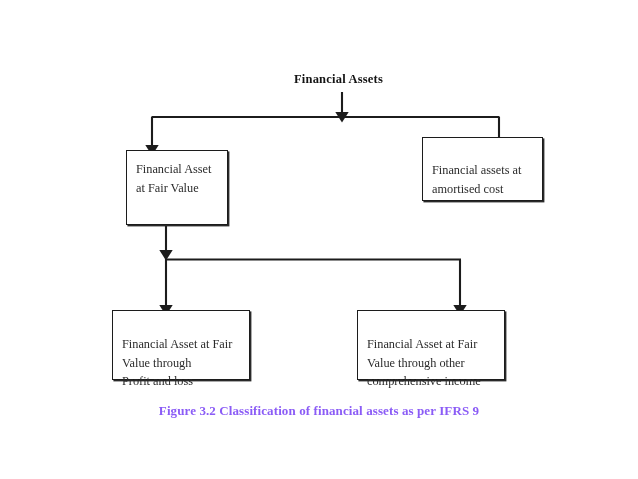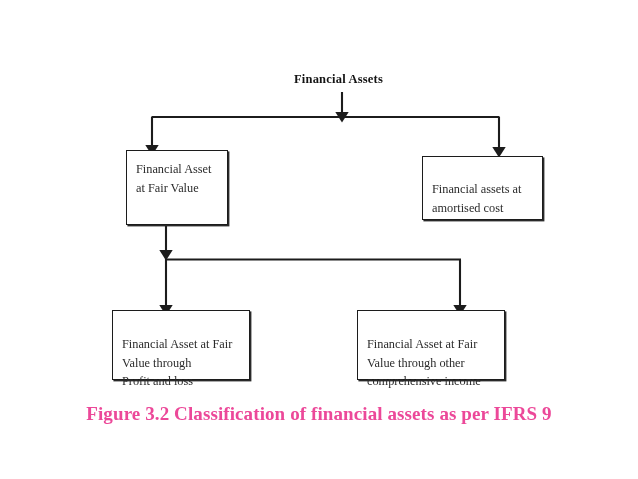--- a/index.html
+++ b/index.html
@@ -49,23 +49,23 @@
   }
   .box-top .box-text { top: 9px; }
   .box-right .box-text { top: 23px; }
   .box-bottom .box-text { top: 24px; }
   .caption {
     position: absolute;
     left: 0;
     width: 638px;
     text-align: center;
     font-weight: bold;
-    font-size: 19px;
+    font-size: 13px;
     letter-spacing: 0.1px;
-    color: #ec4899;
+    color: #8b5cf6;
   }
 </style>
 </head>
 <body>
 
 <div id="page">
 
   <svg id="connectors" viewBox="0 0 638 479">
     <defs>
       <marker id="arrow" markerWidth="9" markerHeight="9" refX="1.2" refY="3.4" orient="auto" markerUnits="strokeWidth">
@@ -89,21 +89,21 @@
     <line x1="460" y1="259.5" x2="460" y2="307.5" stroke="#1c1c1c" stroke-width="2.1" marker-end="url(#arrow)"></line>
   </svg>
 
   <div class="node-title" style="left:294px; top:72px;">Financial Assets</div>
 
   <div class="box box-top" style="left:126px; top:150px; width:102px; height:75px;">
     <div class="box-text">Financial Asset
 at Fair Value</div>
   </div>
 
-  <div class="box box-right" style="left:422px; top:156px; width:121px; height:64px;">
+  <div class="box box-right" style="left:422px; top:137px; width:121px; height:64px;">
     <div class="box-text">Financial assets at
 amortised cost</div>
   </div>
 
   <div class="box box-bottom" style="left:112px; top:310px; width:138px; height:70px;">
     <div class="box-text">Financial Asset at Fair
 Value through
 Profit and loss</div>
   </div>
 

